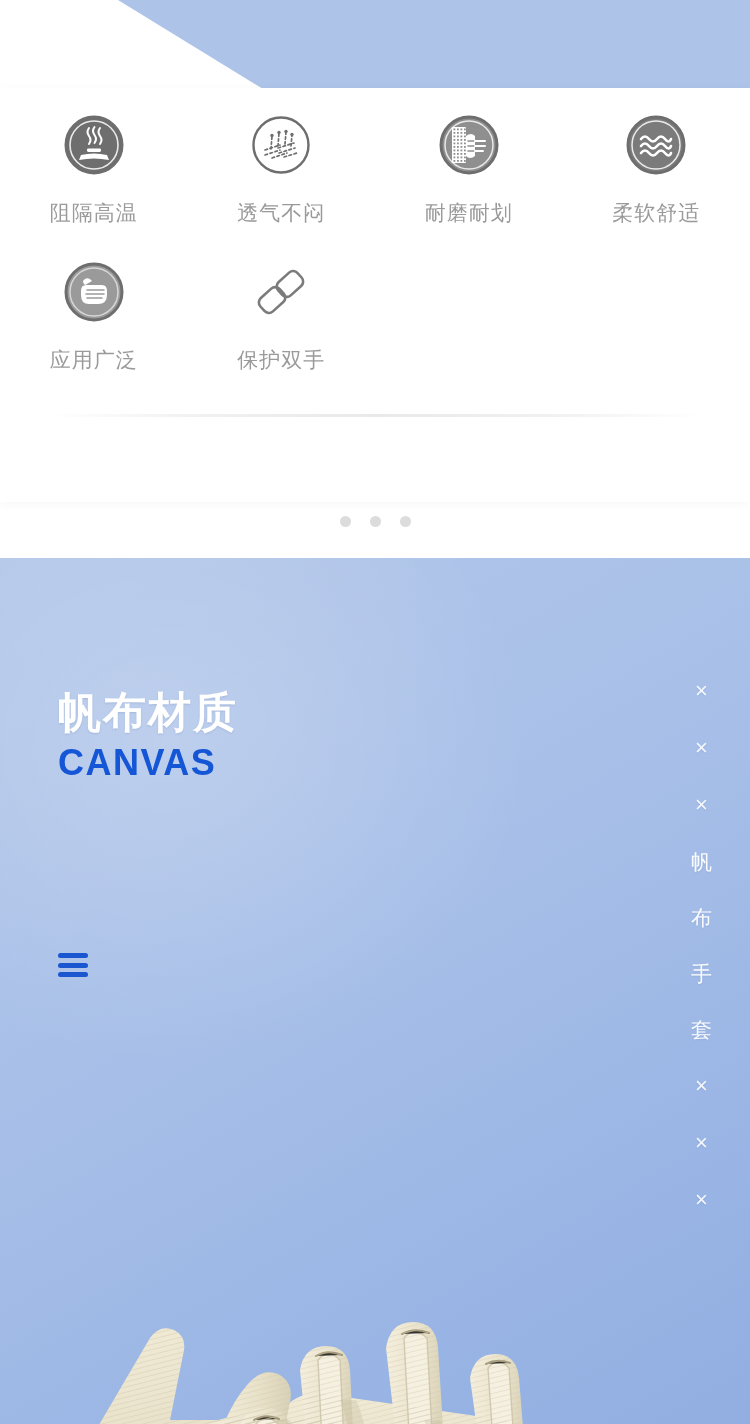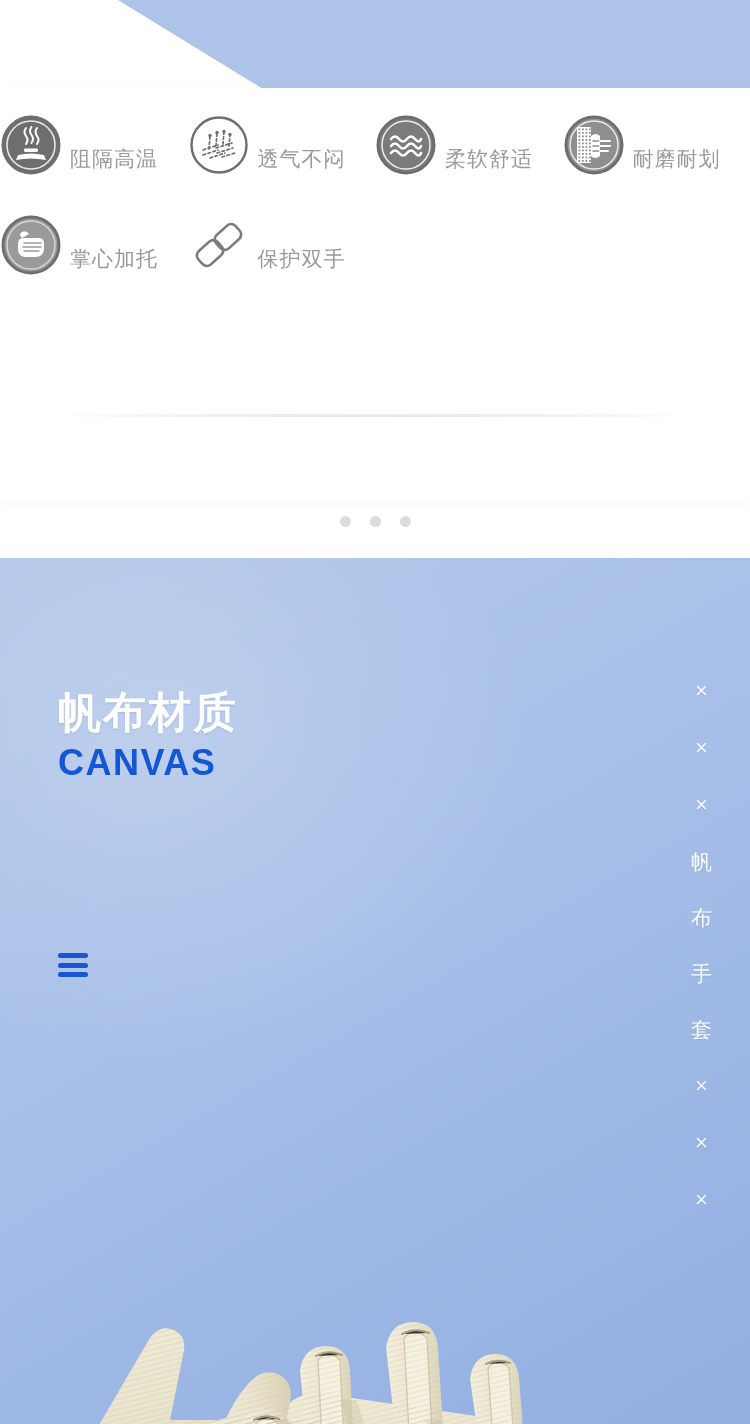--- a/index.html
+++ b/index.html
@@ -54,22 +54,22 @@
     position: absolute;
     left: 0;
     top: 26px;
     width: 750px;
     display: grid;
     grid-template-columns: repeat(4, 1fr);
     grid-row-gap: 38px;
   }
   .feature-item {
     display: flex;
+    flex-direction: column;
     align-items: center;
-    gap: 8px;
   }
   .feature-icon {
     width: 62px;
     height: 62px;
     display: block;
   }
   .feature-label {
     margin-top: 26px;
     font-size: 21px;
     color: #9a9a9a;
@@ -254,34 +254,20 @@
               <line x1="41" y1="32" x2="42" y2="21"></line>
             </g>
             <g fill="#6e6e6e">
               <circle cx="22" cy="21.5" r="1.7"></circle>
               <circle cx="29" cy="18.5" r="1.7"></circle>
               <circle cx="36" cy="17.5" r="1.7"></circle>
               <circle cx="42" cy="20.5" r="1.7"></circle>
             </g>
           </svg>
           <div class="feature-label">透气不闷</div>
-        </div>
-
-        <div class="feature-item">
-          <svg class="feature-icon" viewBox="0 0 62 62">
-            <circle cx="31" cy="31" r="28" fill="#7b7b7b"></circle>
-            <circle cx="31" cy="31" r="28" fill="none" stroke="#6e6e6e" stroke-width="3"></circle>
-            <circle cx="31" cy="31" r="24" fill="none" stroke="#ffffff" stroke-width="1.5" opacity="0.85"></circle>
-            <g fill="none" stroke="#ffffff" stroke-width="2.6" stroke-linecap="round">
-              <path d="M16 25 q4 -5 8 0 t8 0 t8 0 t6 0"></path>
-              <path d="M16 32 q4 -5 8 0 t8 0 t8 0 t6 0"></path>
-              <path d="M16 39 q4 -5 8 0 t8 0 t8 0 t6 0"></path>
-            </g>
-          </svg>
-          <div class="feature-label">柔软舒适</div>
         </div>
 
         <div class="feature-item">
           <svg class="feature-icon" viewBox="0 0 62 62">
             <circle cx="31" cy="31" r="28" fill="#8f8f8f"></circle>
             <circle cx="31" cy="31" r="28" fill="none" stroke="#6e6e6e" stroke-width="3"></circle>
             <circle cx="31" cy="31" r="24" fill="none" stroke="#ffffff" stroke-width="1.5" opacity="0.8"></circle>
             <g fill="#ffffff">
               <rect x="14" y="13" width="14" height="36" rx="1"></rect>
             </g>
@@ -337,32 +323,46 @@
               <line x1="37" y1="27" x2="47" y2="27"></line>
               <line x1="37" y1="32" x2="47" y2="32"></line>
               <line x1="37" y1="37" x2="45" y2="37"></line>
             </g>
           </svg>
           <div class="feature-label">耐磨耐划</div>
         </div>
 
         <div class="feature-item">
           <svg class="feature-icon" viewBox="0 0 62 62">
+            <circle cx="31" cy="31" r="28" fill="#7b7b7b"></circle>
+            <circle cx="31" cy="31" r="28" fill="none" stroke="#6e6e6e" stroke-width="3"></circle>
+            <circle cx="31" cy="31" r="24" fill="none" stroke="#ffffff" stroke-width="1.5" opacity="0.85"></circle>
+            <g fill="none" stroke="#ffffff" stroke-width="2.6" stroke-linecap="round">
+              <path d="M16 25 q4 -5 8 0 t8 0 t8 0 t6 0"></path>
+              <path d="M16 32 q4 -5 8 0 t8 0 t8 0 t6 0"></path>
+              <path d="M16 39 q4 -5 8 0 t8 0 t8 0 t6 0"></path>
+            </g>
+          </svg>
+          <div class="feature-label">柔软舒适</div>
+        </div>
+
+        <div class="feature-item">
+          <svg class="feature-icon" viewBox="0 0 62 62">
             <circle cx="31" cy="31" r="28" fill="#9a9a9a"></circle>
             <circle cx="31" cy="31" r="28" fill="none" stroke="#6e6e6e" stroke-width="3"></circle>
             <circle cx="31" cy="31" r="24" fill="none" stroke="#ffffff" stroke-width="1.5" opacity="0.6"></circle>
             <path d="M18 30 q0 -6 5 -6 l16 0 q5 0 5 6 l0 4 q0 9 -9 9 l-9 0 q-8 0 -8 -9 z" fill="#ffffff"></path>
             <path d="M22 24 q-4 -4 0 -6 q4 -2 7 2" fill="#ffffff"></path>
             <g stroke="#9a9a9a" stroke-width="1.5" stroke-linecap="round">
               <line x1="24" y1="29" x2="41" y2="29"></line>
               <line x1="23" y1="33" x2="41" y2="33"></line>
               <line x1="24" y1="37" x2="39" y2="37"></line>
             </g>
           </svg>
-          <div class="feature-label">掌心加托</div>
+          <div class="feature-label">应用广泛</div>
         </div>
 
 
 
         <div class="feature-item">
           <svg class="feature-icon" viewBox="0 0 62 62">
             <g transform="rotate(-42 31 31)" fill="none" stroke="#7b7b7b" stroke-width="2.6" stroke-linejoin="round">
               <rect x="6" y="22" width="26" height="18" rx="6"></rect>
               <rect x="30" y="22" width="26" height="18" rx="6"></rect>
             </g>

